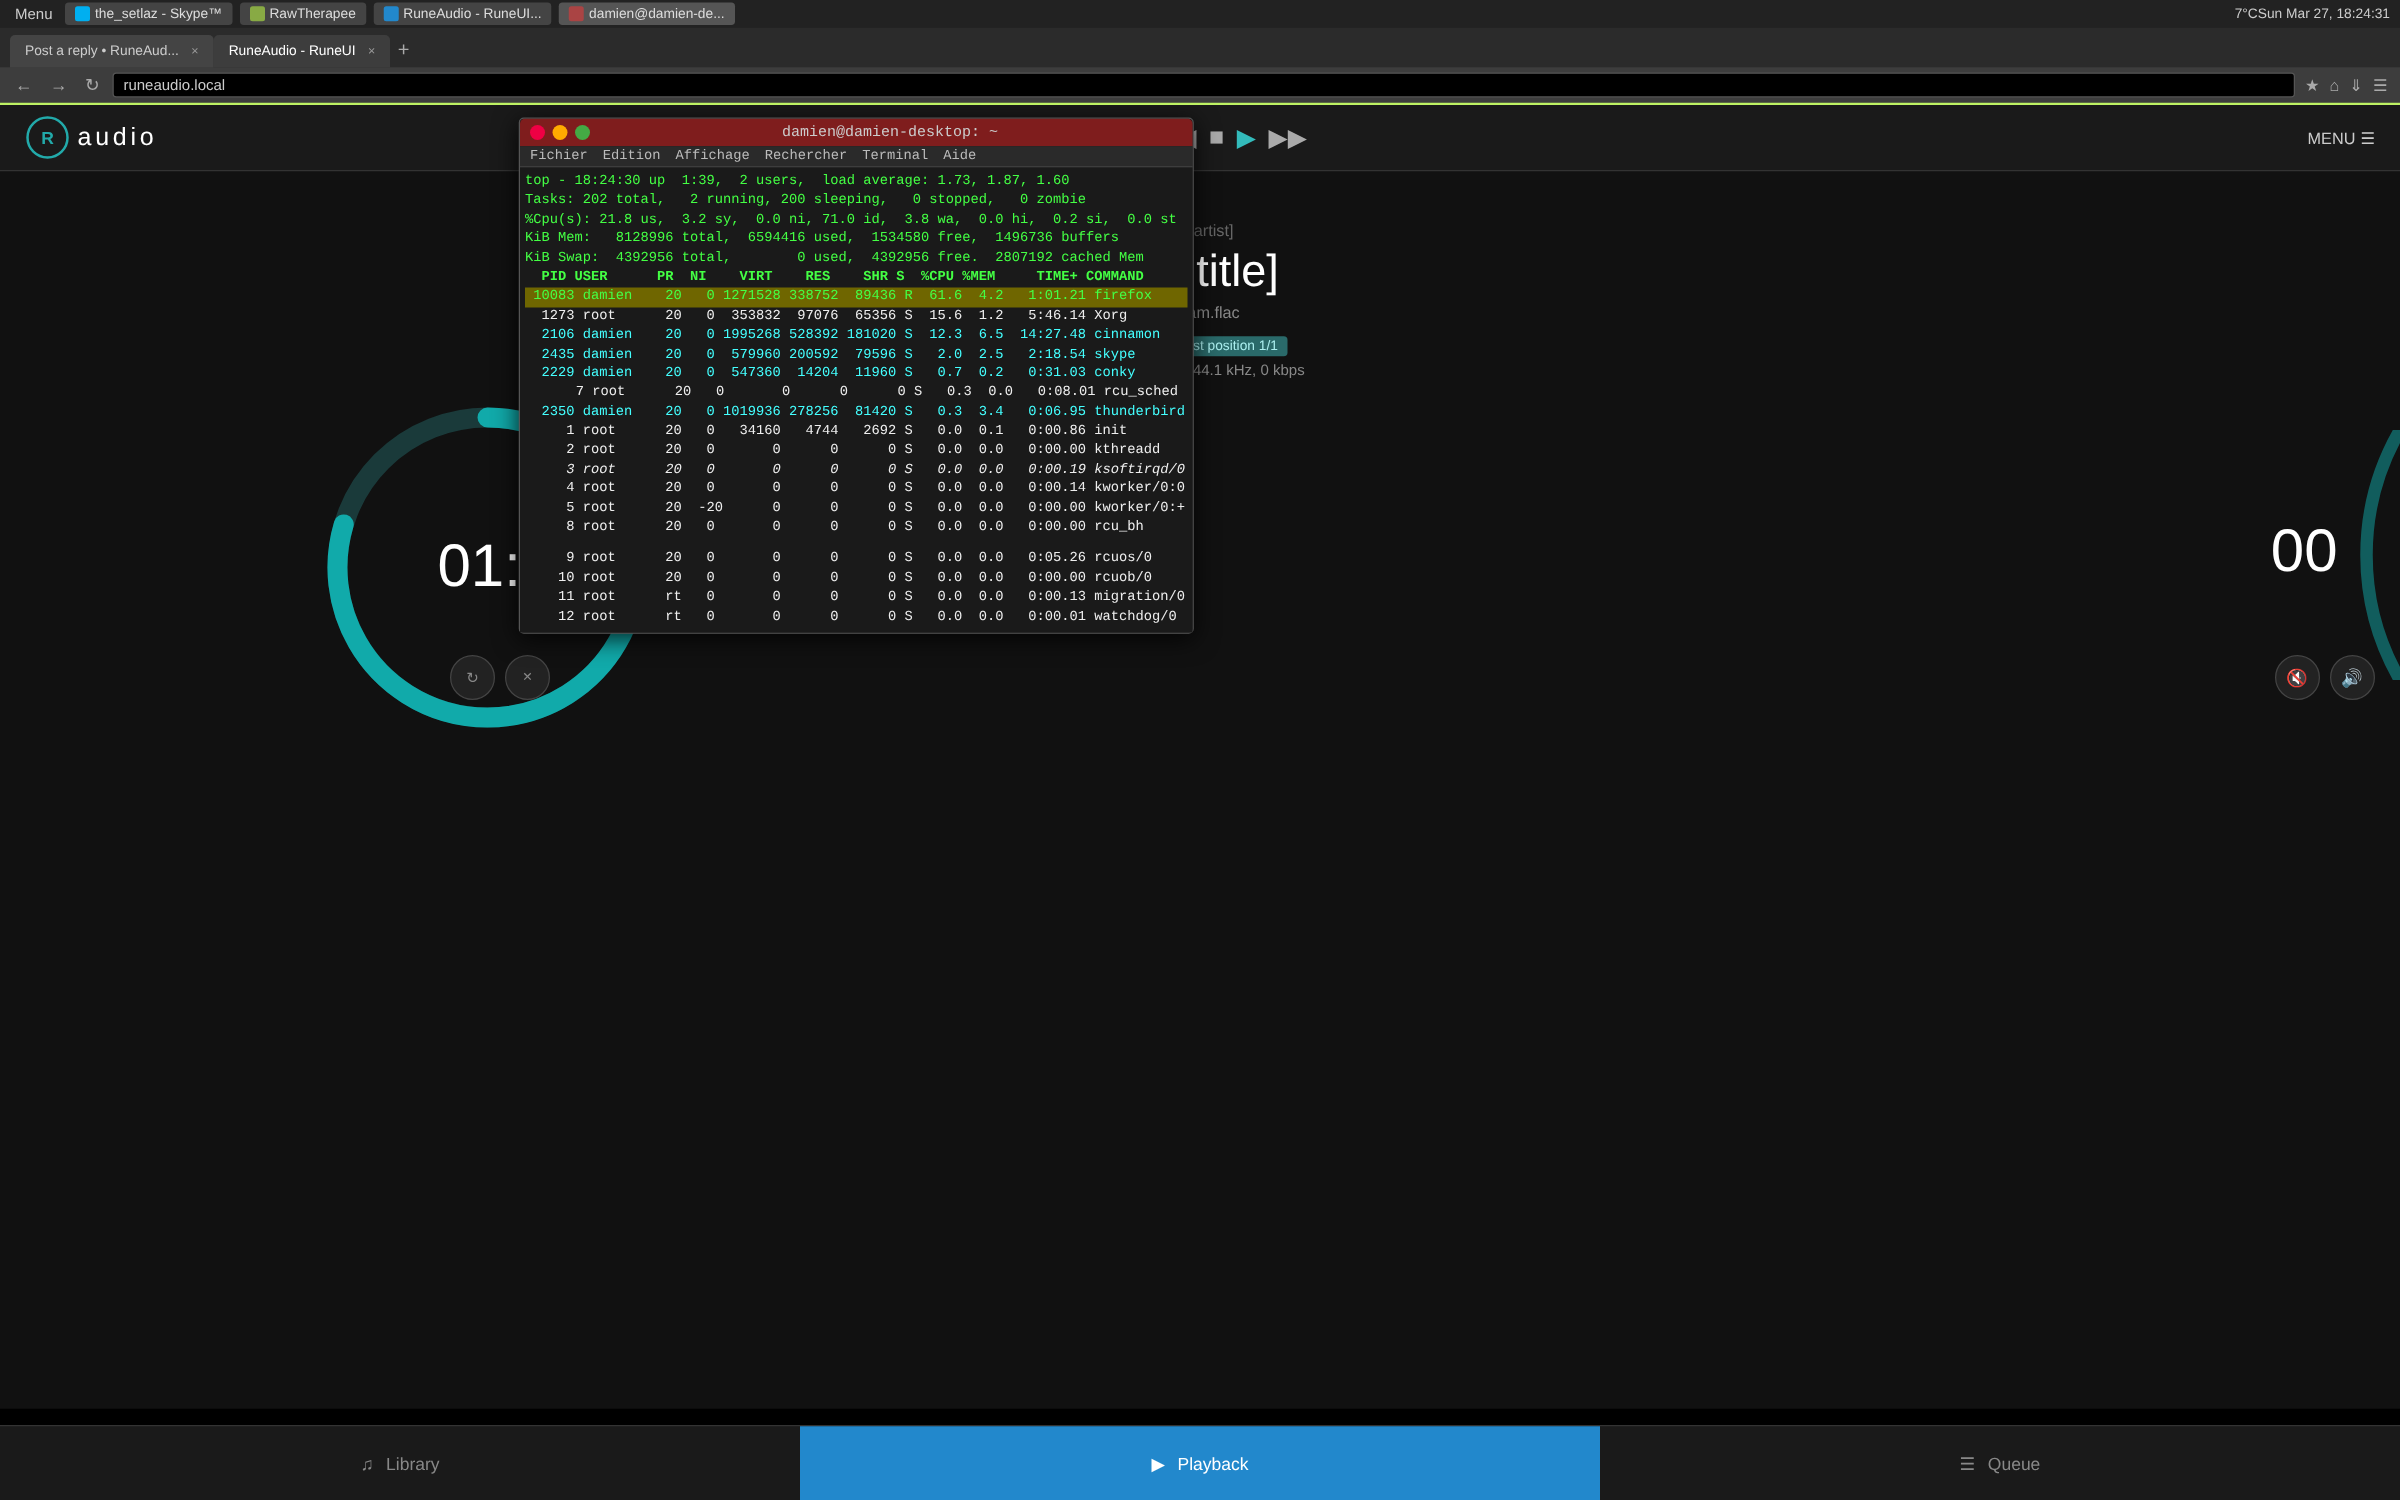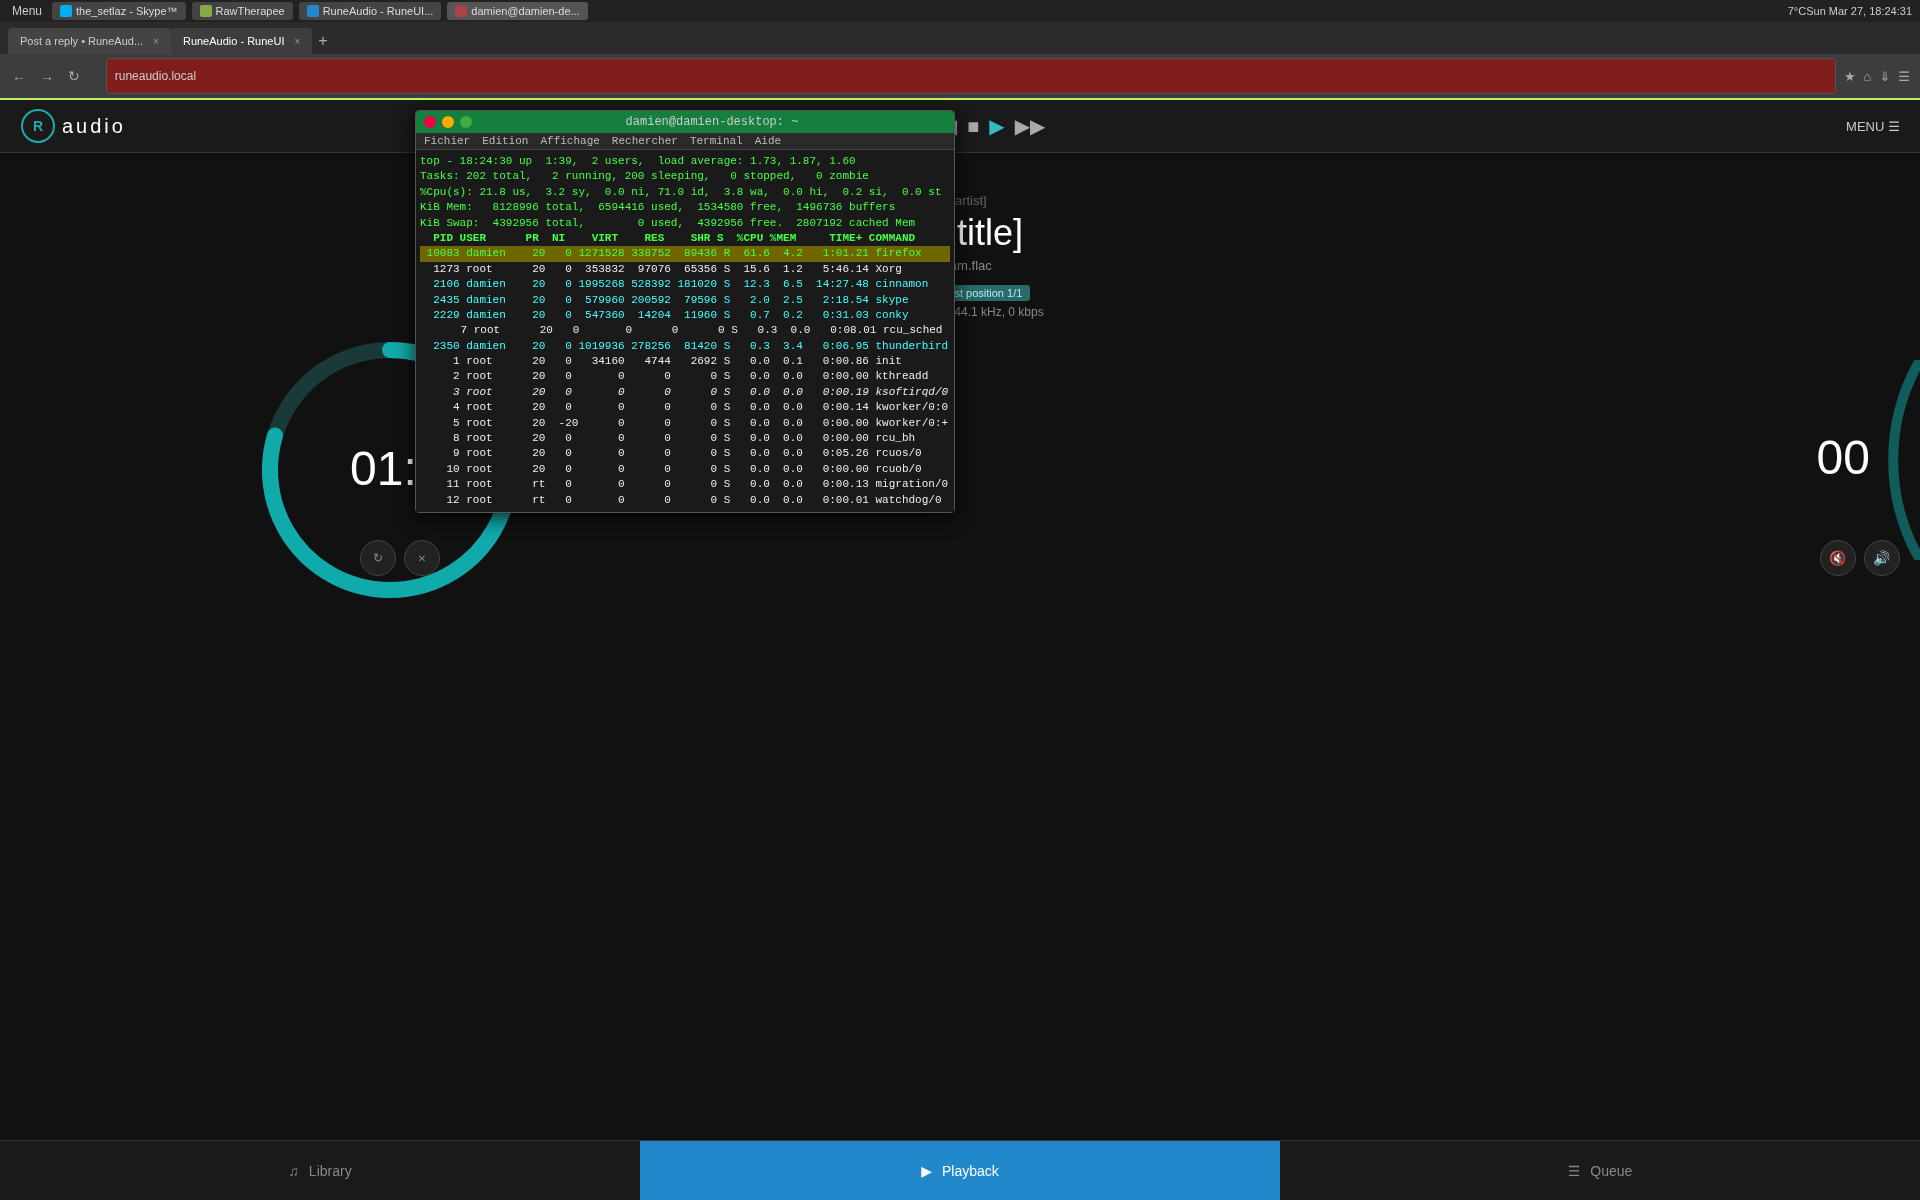--- a/index.html
+++ b/index.html
@@ -34,22 +34,22 @@
       max-width: 200px; position: relative;
     }
     .browser-tab.active { background: #3d3d3d; color: #fff; }
     .browser-tab-close { color: #999; font-size: 10px; cursor: pointer; margin-left: 4px; }
     .browser-new-tab { background: none; border: none; color: #aaa; font-size: 16px; cursor: pointer; padding: 0 6px; line-height: 26px; }
     .browser-nav {
       display: flex; align-items: center; padding: 4px 8px; gap: 6px; background: #3d3d3d;
     }
     .nav-btn { background: none; border: none; color: #aaa; font-size: 14px; cursor: pointer; padding: 2px 4px; }
     .url-bar {
-      flex: 1; background: #7f1d1d; border: 1px solid #555; border-radius: 3px;
-      color: #ccc; font-size: 12px; padding: 2px 8px; height: 36px; outline: none; margin-left: 16px;
+      flex: 1; background: #000000; border: 1px solid #555; border-radius: 3px;
+      color: #ccc; font-size: 12px; padding: 2px 8px; height: 20px; outline: none;
     }
     .nav-icons { display: flex; align-items: center; gap: 4px; }
     .nav-icon { color: #aaa; font-size: 13px; cursor: pointer; padding: 2px; }
 
     
     .runeaudio-main {
       width: 100%; height: calc(1200px - 22px - 60px - 75px);
       background: #111; position: relative; overflow: hidden;
     }
     .runeaudio-header {
@@ -79,21 +79,21 @@
 
     
     .terminal-window {
       position: absolute; top: 10px; left: 415px;
       width: 540px; background: #1a1a1a;
       border: 1px solid #555; border-radius: 4px;
       box-shadow: 0 4px 20px rgba(0,0,0,0.8);
       font-family: 'Courier New', monospace;
     }
     .terminal-titlebar {
-      display: flex; align-items: center; background: #15803d;
+      display: flex; align-items: center; background: #7f1d1d;
       padding: 4px 8px; border-radius: 4px 4px 0 0; gap: 6px;
     }
     .terminal-btn {
       width: 12px; height: 12px; border-radius: 50%; cursor: pointer;
     }
     .terminal-btn.close { background: #e04; }
     .terminal-btn.min { background: #fa0; }
     .terminal-btn.max { background: #4a4; }
     .terminal-title { flex: 1; text-align: center; font-size: 12px; color: #ccc; }
     .terminal-menubar {
@@ -270,21 +270,21 @@
         <div class="t-line" style="color: rgb(68, 255, 255);">  2435 damien    20   0  579960 200592  79596 S   2.0  2.5   2:18.54 skype</div>
         <div class="t-line" style="color: rgb(68, 255, 255);">  2229 damien    20   0  547360  14204  11960 S   0.7  0.2   0:31.03 conky</div>
         <div class="t-line" style="color: rgb(238, 238, 238); text-align: center;">     7 root      20   0       0      0      0 S   0.3  0.0   0:08.01 rcu_sched</div>
         <div class="t-line" style="color: rgb(68, 255, 255);">  2350 damien    20   0 1019936 278256  81420 S   0.3  3.4   0:06.95 thunderbird</div>
         <div class="t-line" style="color: rgb(238, 238, 238);">     1 root      20   0   34160   4744   2692 S   0.0  0.1   0:00.86 init</div>
         <div class="t-line" style="color: rgb(238, 238, 238);">     2 root      20   0       0      0      0 S   0.0  0.0   0:00.00 kthreadd</div>
         <div class="t-line" style="color: rgb(238, 238, 238); font-style: italic;">     3 root      20   0       0      0      0 S   0.0  0.0   0:00.19 ksoftirqd/0</div>
         <div class="t-line" style="color: rgb(238, 238, 238);">     4 root      20   0       0      0      0 S   0.0  0.0   0:00.14 kworker/0:0</div>
         <div class="t-line" style="color: rgb(238, 238, 238);">     5 root      20  -20      0      0      0 S   0.0  0.0   0:00.00 kworker/0:+</div>
         <div class="t-line" style="color: rgb(238, 238, 238);">     8 root      20   0       0      0      0 S   0.0  0.0   0:00.00 rcu_bh</div>
-        <div class="t-line" style="color: rgb(238, 238, 238);">     9 root      20   0       0      0      0 S   0.0  0.0   0:05.26 rcuos/0</div>
+        <div class="t-line" style="color: rgb(238, 238, 238); margin-top: 10px;">     9 root      20   0       0      0      0 S   0.0  0.0   0:05.26 rcuos/0</div>
         <div class="t-line" style="color: rgb(238, 238, 238);">    10 root      20   0       0      0      0 S   0.0  0.0   0:00.00 rcuob/0</div>
         <div class="t-line" style="color: rgb(238, 238, 238);">    11 root      rt   0       0      0      0 S   0.0  0.0   0:00.13 migration/0</div>
         <div class="t-line" style="color: rgb(238, 238, 238);">    12 root      rt   0       0      0      0 S   0.0  0.0   0:00.01 watchdog/0</div>
       </div>
   </div>
 </div>
 
 <div class="bottom-bar">
   <div class="bottom-section">
     <span>♫</span>

